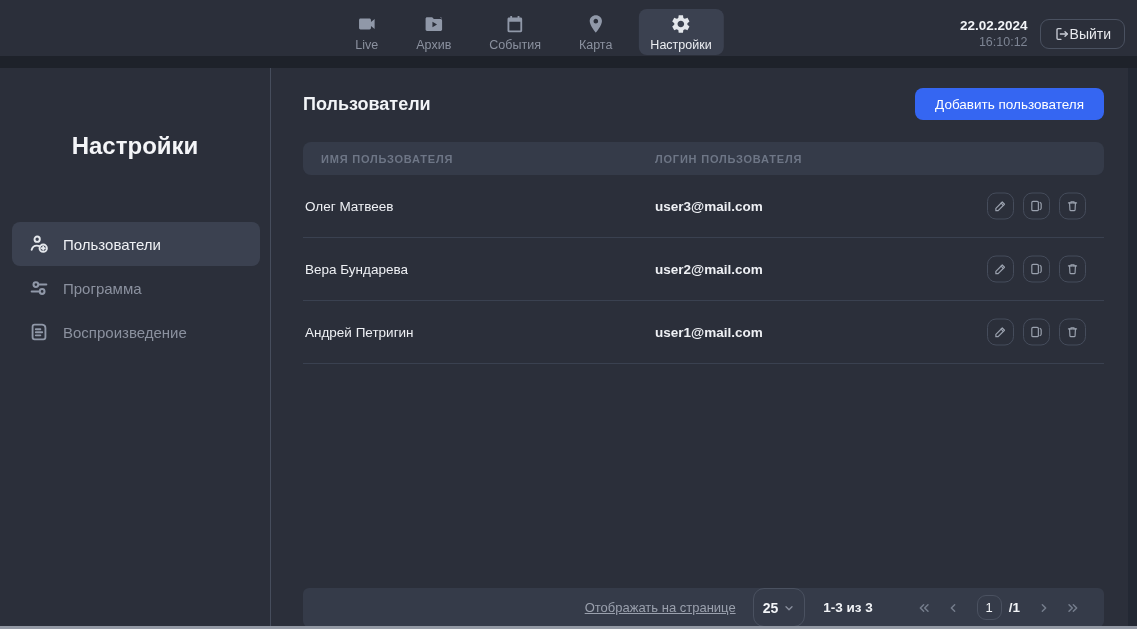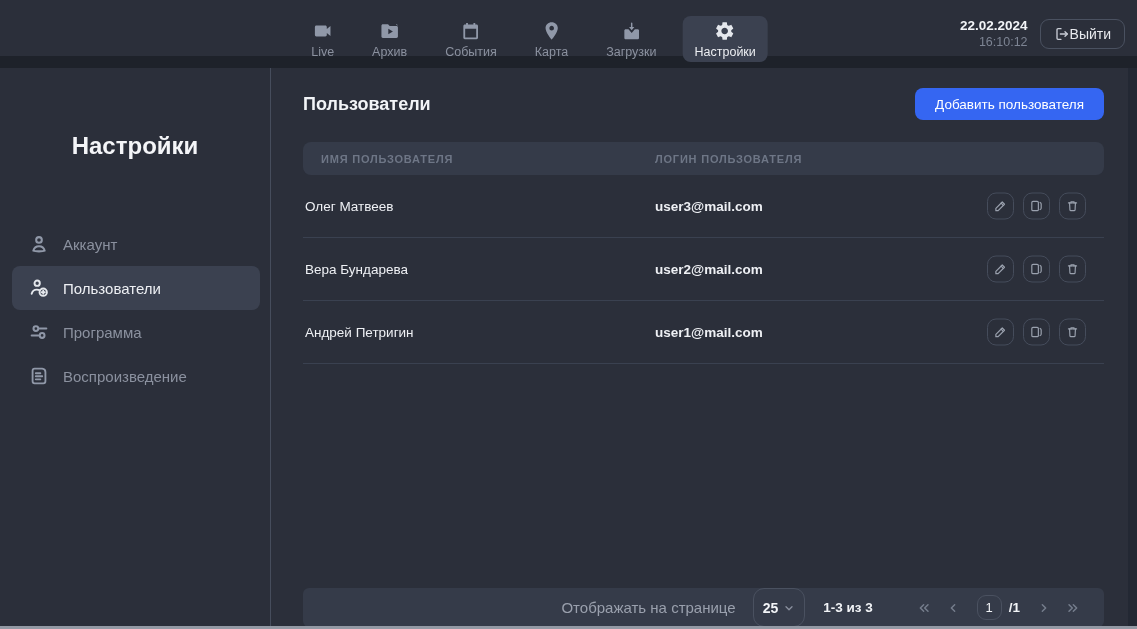--- a/index.html
+++ b/index.html
@@ -11,21 +11,21 @@
     position:relative;
   }
   
   .topbar {
     height:56px; width:100%;
     background:#2b2f3a;
     display:flex; align-items:center;
     position:relative;
   }
   .topnav {
-    position:absolute; left:50%; top:11px; height:56px;
+    position:absolute; left:50%; top:4px; height:56px;
     transform:translateX(-50%) translateX(-35px);
     display:flex; align-items:center; gap:14px;
   }
   .nav-item {
     display:flex; flex-direction:column; align-items:center; justify-content:center;
     gap:3px; padding:5px 12px; border-radius:8px; height:46px; cursor:pointer;
   }
   .nav-item .ic { width:22px; height:22px; color:#9098a8; display:block; }
   .nav-item .lbl { font-size:12.5px; color:#8b919f; white-space:nowrap; }
   .nav-item.active { background:#3b4150; }
@@ -113,21 +113,21 @@
   }
   .icon-btn .ic { width:15px; height:15px; color:#9aa1ae; }
 
   
   .footer {
     margin-top:auto; margin-bottom:2px; height:39px;
     background:#353b49; border-radius:6px;
     display:flex; align-items:center; justify-content:flex-end;
     padding-right:20px; gap:0;
   }
-  .pp-label { color:#9aa0ad; font-size:15px; margin-right:17px; }
+  .pp-label { color:#9aa0ad; font-size:13px; margin-right:17px;text-decoration:underline; }
   .pp-select {
     display:flex; align-items:center; gap:5px;
     border:1px solid #4a5160; border-radius:11px; height:39px;
     padding:4px 9px; cursor:pointer; background:transparent;
   }
   .pp-select .val { color:#f2f4f7; font-size:14px; font-weight:600; }
   .pp-select .ic { width:12px; height:12px; color:#8b919f; }
   .range-label { color:#f2f4f7; font-size:13.5px; font-weight:700; margin-left:18px; }
   .pager { display:flex; align-items:center; gap:7px; margin-left:40px; }
   .pg-arrow {
@@ -189,29 +189,20 @@
 
     <div class="nav-item">
       <span class="ic">
         <svg viewBox="0 0 24 24" fill="currentColor">
             <path d="M12 2.5c-3.7 0-6.7 2.9-6.7 6.3 0 4.9 6.7 12.7 6.7 12.7s6.7-7.8 6.7-12.7c0-3.4-3-6.3-6.7-6.3zm0 8.9c-1.4 0-2.5-1.1-2.5-2.5S10.6 6.4 12 6.4s2.5 1.1 2.5 2.5-1.1 2.5-2.5 2.5z"></path>
           </svg>
       </span>
       <span class="lbl">Карта</span>
     </div>
 
-    <div class="nav-item">
-      <span class="ic">
-        <svg viewBox="0 0 24 24" fill="currentColor">
-            <path d="M12 2.8c.4 0 .8.3.8.8v4.1h2.1L12 11.3 9.1 7.7h2.1V3.6c0-.5.4-.8.8-.8z"></path>
-            <path d="M5.5 10h3l3.5 4.2L15.5 10h3c.8 0 1.5.7 1.5 1.5v8c0 .8-.7 1.5-1.5 1.5h-13c-.8 0-1.5-.7-1.5-1.5v-8c0-.8.7-1.5 1.5-1.5z"></path>
-          </svg>
-      </span>
-      <span class="lbl">Загрузки</span>
-    </div>
 
     <div class="nav-item active">
       <span class="ic">
         <svg viewBox="0 0 24 24" fill="currentColor">
             <path d="M19.14 12.94c.04-.3.06-.61.06-.94 0-.32-.02-.64-.07-.94l2.03-1.58c.18-.14.23-.41.12-.61l-1.92-3.32c-.12-.22-.37-.29-.59-.22l-2.39.96c-.5-.38-1.03-.7-1.62-.94l-.36-2.54c-.04-.24-.24-.41-.48-.41h-3.84c-.24 0-.43.17-.47.41l-.36 2.54c-.59.24-1.13.57-1.62.94l-2.39-.96c-.22-.08-.47 0-.59.22L2.74 8.87c-.12.21-.08.47.12.61l2.03 1.58c-.05.3-.09.63-.09.94s.02.64.07.94l-2.03 1.58c-.18.14-.23.41-.12.61l1.92 3.32c.12.22.37.29.59.22l2.39-.96c.5.38 1.03.7 1.62.94l.36 2.54c.05.24.24.41.48.41h3.84c.24 0 .44-.17.47-.41l.36-2.54c.59-.24 1.13-.56 1.62-.94l2.39.96c.22.08.47 0 .59-.22l1.92-3.32c.12-.22.07-.47-.12-.61l-2.01-1.58zM12 15.6c-1.98 0-3.6-1.62-3.6-3.6s1.62-3.6 3.6-3.6 3.6 1.62 3.6 3.6-1.62 3.6-3.6 3.6z"></path>
           </svg>
       </span>
       <span class="lbl">Настройки</span>
     </div>
   </nav>
@@ -235,29 +226,20 @@
 </header>
 
 <div class="band"></div>
 
 <div class="body-wrap">
 
   <aside class="sidebar">
     <div class="sidebar-title">Настройки</div>
     <nav class="side-menu">
 
-      <div class="side-item">
-        <span class="ic">
-          <svg viewBox="0 0 24 24" fill="none" stroke="currentColor" stroke-width="2.2" stroke-linecap="round" stroke-linejoin="round">
-              <circle cx="12" cy="7.6" r="3.1"></circle>
-              <path d="M5.8 19.3c.9-3.4 3.2-4.9 6.2-4.9s5.3 1.5 6.2 4.9c-1.9 1-10.5 1-12.4 0z"></path>
-            </svg>
-        </span>
-        <span>Аккаунт</span>
-      </div>
 
       <div class="side-item active">
         <span class="ic">
           <svg viewBox="0 0 24 24" fill="none" stroke="currentColor" stroke-width="2.1" stroke-linecap="round" stroke-linejoin="round">
               <circle cx="10" cy="6.8" r="2.9"></circle>
               <path d="M4 18.3c.8-3.1 3-4.5 5.7-4.5 1 0 2 .2 2.8.6"></path>
               <circle cx="16.6" cy="16.6" r="4"></circle>
               <path d="M16.6 14.9v3.4M14.9 16.6h3.4"></path>
             </svg>
         </span>

